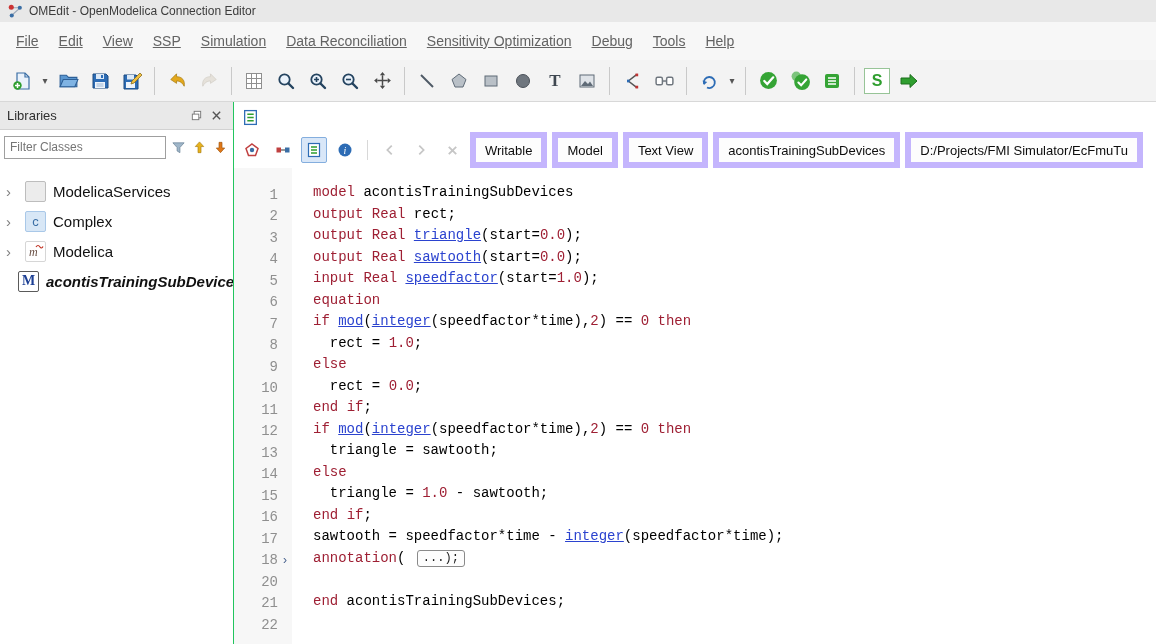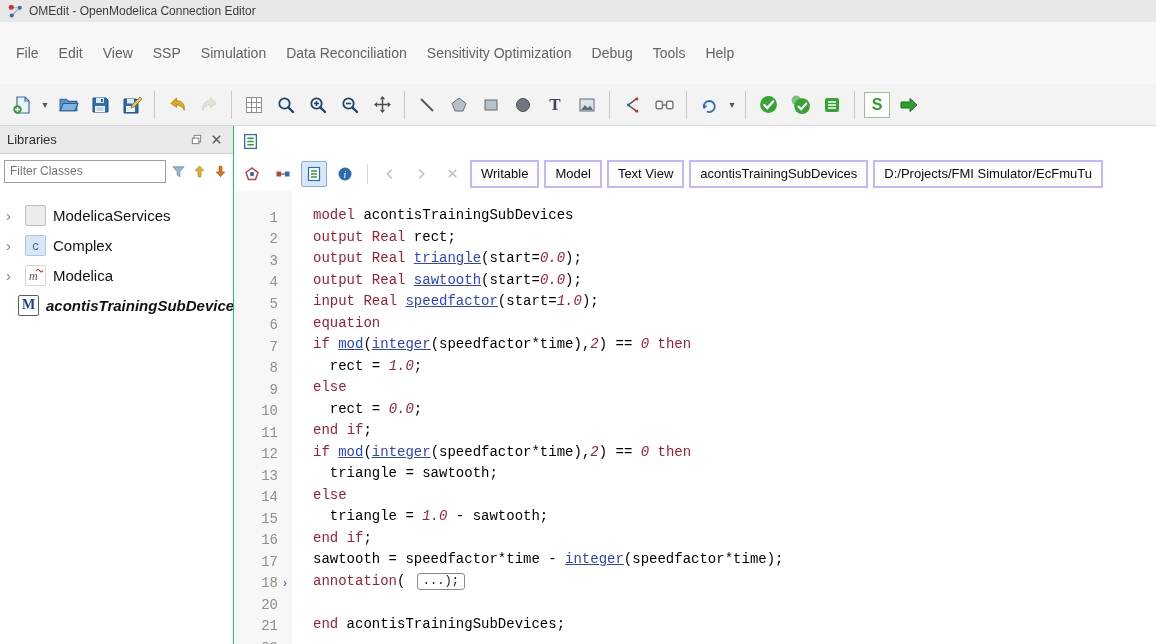--- a/index.html
+++ b/index.html
@@ -7,21 +7,21 @@
        font-family:"Liberation Sans",sans-serif;}
   button{font-family:inherit;background:none;border:none;padding:0;margin:0;cursor:default;}
   .window{width:100%;height:100%;display:flex;flex-direction:column;background:#fdba74;}
 
   
   .titlebar{flex:0 0 22px;background:#e8e8e8;display:flex;align-items:center;gap:6px;
             padding:0 8px;font-size:12px;color:#3c3c3c;}
 
   
   .menubar{flex:0 0 30px;background:#f7f7f7;display:flex;align-items:center;
-           font-size:14px;color:#636363;padding:16px 6px;}
+           font-size:14px;color:#636363;padding:4px 6px;text-decoration:underline;}
   .menu-item{padding:4px 10px;white-space:nowrap;}
 
   
   .toolbar{flex:0 0 41px;background:#f3f3f3;border-bottom:1px solid #d8d8d8;
            display:flex;align-items:center;padding:0 6px;}
   .tb-btn{width:32px;height:32px;display:flex;align-items:center;justify-content:center;border-radius:3px;}
   .tb-btn.narrow{width:14px;}
   .tb-btn.disabled{opacity:.5;}
   .tb-caret{font-size:10px;color:#555;}
   .tb-sep{width:1px;height:28px;background:#c9c9c9;margin:0 6px;}
@@ -58,35 +58,35 @@
   .tree-item.current .label{font-weight:bold;font-style:italic;}
 
   
   .editor-col{flex:1;display:flex;flex-direction:column;min-width:0;background:#fff;}
   .subicon-row{flex:0 0 30px;display:flex;align-items:center;padding:0 8px;}
   .model-toolbar{flex:0 0 35px;display:flex;align-items:center;gap:5px;padding:0 5px;}
   .mt-icon{width:24px;height:24px;display:flex;align-items:center;justify-content:center;
            border:1px solid transparent;border-radius:2px;}
   .mt-icon.active{background:#d9e7f8;border-color:#84aede;}
   .mt-sep{width:1px;height:20px;background:#d8d8d8;margin:0 4px;}
-  .mt-btn{height:24px;display:flex;align-items:center;padding:0 9px;border:2px solid #c4b5fd;
+  .mt-btn{height:24px;display:flex;align-items:center;padding:0 9px;border:6px solid #c4b5fd;
           background:#fdfdfd;font-size:13px;color:#0d0d0d;white-space:nowrap;}
   .mt-btn.path{overflow:hidden;flex:0 1 auto;}
 
   
   .code-wrap{flex:1;display:flex;min-height:0;font-family:"Liberation Mono","DejaVu Sans Mono",monospace;
              font-size:14px;}
   .gutter{flex:0 0 58px;background:#f7f7f7;padding-top:16px;}
   .gl{height:21.5px;display:flex;align-items:center;}
   .num{flex:1;text-align:right;font-size:14px;color:var(--c-line_number,#8f8f8f);}
   .fm{width:14px;text-align:center;font-size:12px;color:#48628e;font-family:"Liberation Sans",sans-serif;}
   .code{flex:1;padding:16px 0 0 8px;overflow:hidden;margin-left:13px;}
   .cl{height:21.5px;white-space:pre;}
   .tk-k{color:var(--c-keyword,#9e1f33);}
-  .tk-n{color:var(--c-number,#9e1f33);font-style:italic;}
+  .tk-n{color:var(--c-number,#9e1f33);}
   .tk-f{color:var(--c-function,#2b43cf);text-decoration:underline;}
   .tk-p{color:var(--c-plain,#000);}
   .tk-box{display:inline-block;border:1px solid #8a8a8a;border-radius:3px;background:#fdfdfd;
           color:#1a1a1a;font-size:12px;line-height:15px;padding:0 5px;margin-left:3px;vertical-align:1px;}
 </style>
 </head>
 <body>
 
 <div class="window">
 

